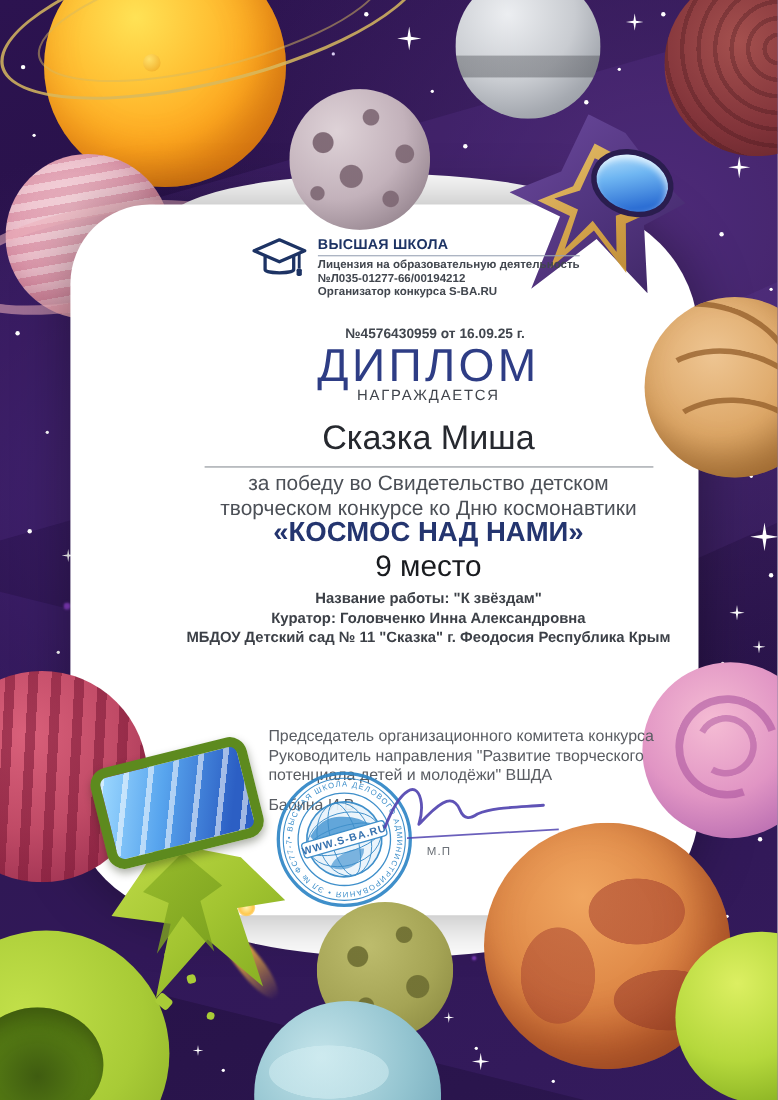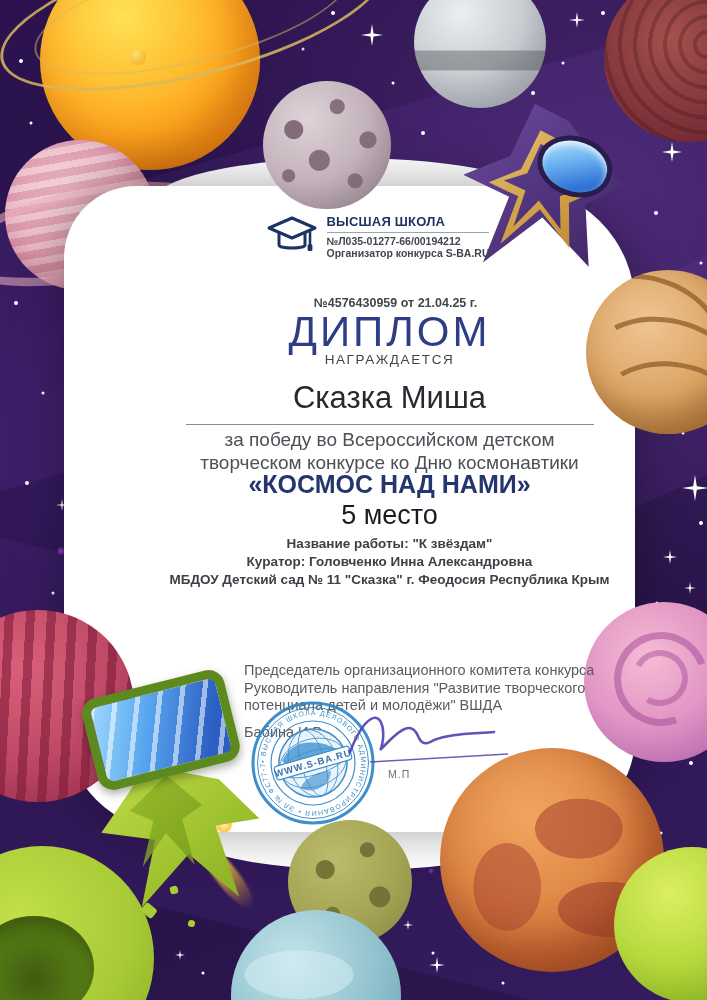--- a/index.html
+++ b/index.html
@@ -261,36 +261,37 @@
           <path d="M13 19 v12 c0 4 26 4 26 0 v-12" fill="none" stroke="#1d3364" stroke-width="3"></path>
           <path d="M44 16 v14" stroke="#1d3364" stroke-width="2.6"></path>
           <rect x="41.6" y="30" width="4.8" height="7" rx="1.6" fill="#1d3364"></rect>
         </svg>
       </span>
       <div class="org-text">
         <div class="org-name">
           <div>ВЫСШАЯ ШКОЛА</div>
         </div>
         <div class="org-lic">
+          <div>Лицензия на образовательную деятельность</div>
           <div>№Л035-01277-66/00194212</div>
           <div>Организатор конкурса S-BA.RU</div>
         </div>
       </div>
     </div>
 
-    <div class="cert-number center">№4576430959 от 21.04.25 г.</div>
+    <div class="cert-number center">№4576430959 от 16.09.25 г.</div>
     <div class="title center">ДИПЛОМ</div>
     <div class="awarded center">НАГРАЖДАЕТСЯ</div>
     <div class="recipient">Сказка Миша</div>
     <div class="reason center">
-      <div>за победу во Всероссийском детском</div>
+      <div>за победу во Свидетельство детском</div>
       <div>творческом конкурсе ко Дню космонавтики</div>
     </div>
     <div class="contest center">«КОСМОС НАД НАМИ»</div>
-    <div class="place center">5 место</div>
+    <div class="place center">9 место</div>
     <div class="details center">
       <div>Название работы: "К звёздам"</div>
       <div>Куратор: Головченко Инна Александровна</div>
       <div>МБДОУ Детский сад № 11 "Сказка" г. Феодосия Республика Крым</div>
     </div>
     <div class="sig">
       <div>Председатель организационного комитета конкурса</div>
       <div>Руководитель направления "Развитие творческого</div>
       <div>потенциала детей и молодёжи" ВШДА</div>
       <div class="signer">Бабина И.В.</div>

